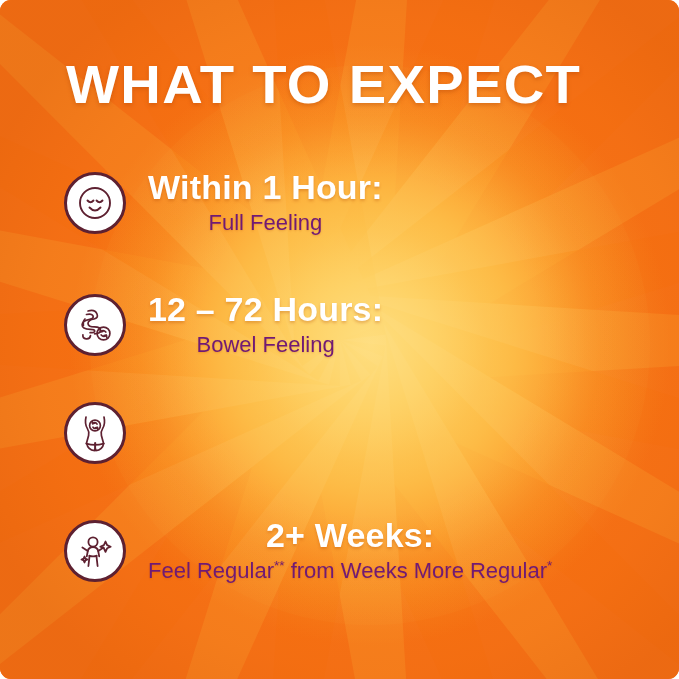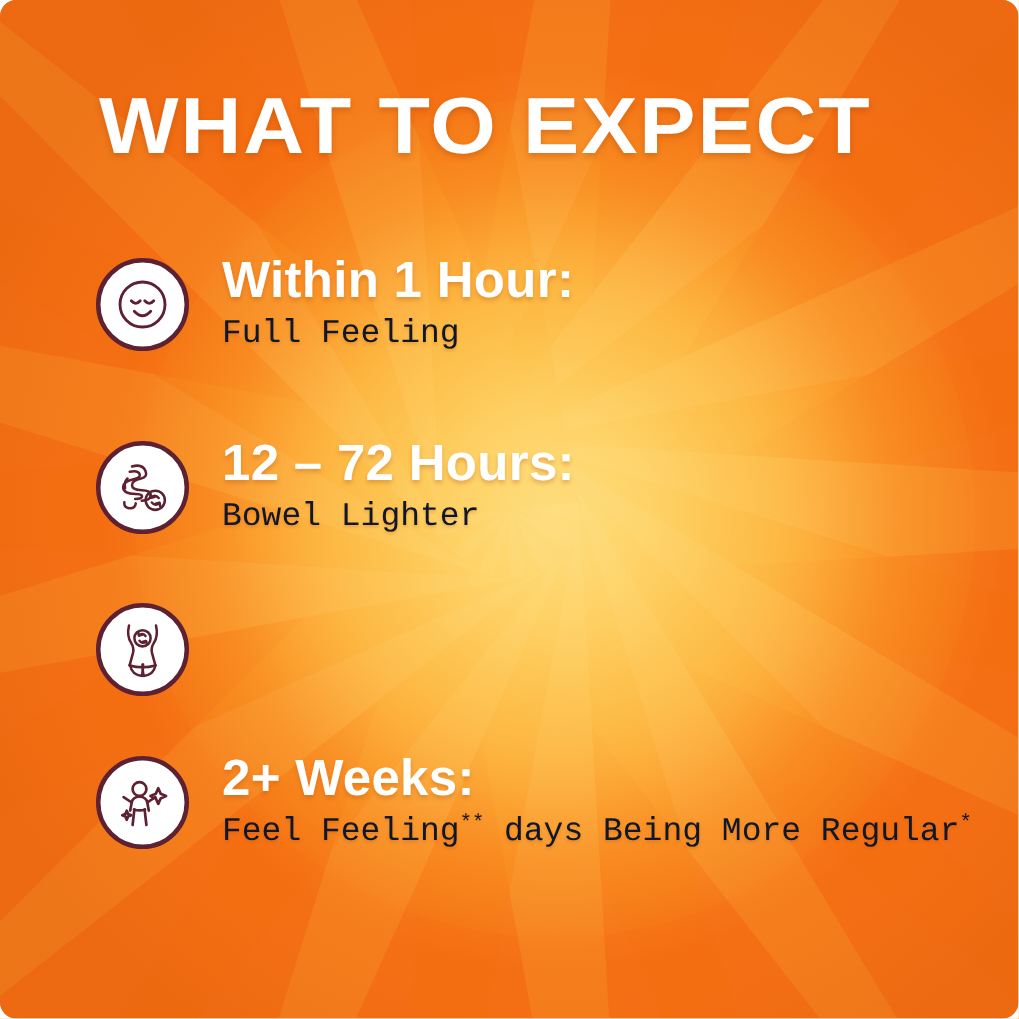--- a/index.html
+++ b/index.html
@@ -113,21 +113,21 @@
     position: absolute;
     left: 64px;
     display: flex;
     align-items: flex-start;
     gap: 22px;
   }
 
   .row-0 { top: 168px; }
   .row-1 { top: 290px; }
   .row-2 { top: 398px; }
-  .row-3 { top: 500px; }
+  .row-3 { top: 516px; }
 
   .icon-badge {
     flex: 0 0 auto;
     width: 62px;
     height: 62px;
     border-radius: 50%;
     background: #FFFFFF;
     border: 3px solid #5E2131;
     box-sizing: border-box;
     display: flex;
@@ -137,41 +137,41 @@
   }
 
   .icon-badge svg {
     display: block;
     width: 44px;
     height: 44px;
   }
 
   .row-text {
     padding-top: 0;
+    text-align: center;
   }
 
   .headline {
     color: #FFFFFF;
     font-size: 34px;
     font-weight: 700;
     line-height: 1.12;
     letter-spacing: 0.2px;
     white-space: nowrap;
     text-shadow: 0 2px 3px rgba(176, 70, 6, 0.30);
   }
 
   .subline {
-    color: #0f172a;
+    color: #701a75;
     font-size: 22px;
     font-weight: 400;
     line-height: 1.25;
     white-space: nowrap;
     margin-top: 3px;
     text-shadow: 0 1px 2px rgba(176, 70, 6, 0.26);
-    font-family: Liberation Mono, monospace;
   }
 
   .subline sup {
     font-size: 0.62em;
     vertical-align: super;
     line-height: 0;
   }
 </style>
 </head>
 <body>
@@ -241,21 +241,21 @@
             <path d="M12 16 q-2.6 2.6 -1.6 6.4"></path>
             <path d="M17.5 32.6 q-0.4 3.6 -4.4 3.2 q-3.6 -0.4 -3.2 -4"></path>
             <circle cx="30.5" cy="30.5" r="6.4"></circle>
             <path d="M27.6 28.6 q3 -2.2 5.2 0.4 M33.4 32.4 q-3 2.2 -5.2 -0.4"></path>
             <path d="M27.2 26.6 l0.5 2.2 l2.2 -0.5 M33.8 34.4 l-0.5 -2.2 l-2.2 0.5"></path>
           </svg>
         </div>
         <div class="row-text">
           <div class="headline">12 – 72 Hours:</div>
           <div class="subline">
-            <span>Bowel Lighter</span><sup></sup><span></span><sup></sup>
+            <span>Bowel Feeling</span><sup></sup><span></span><sup></sup>
           </div>
         </div>
       </div>
 
       <div class="row row-2">
         <div class="icon-badge">
           <svg viewBox="0 0 44 44" fill="none" stroke="#5E2131" stroke-width="1.7" stroke-linecap="round" stroke-linejoin="round">
             <path d="M13 6 q-1.6 7 1.4 11.6 q2.2 3.4 1.2 7 l-2.2 8"></path>
             <path d="M31 6 q1.6 7 -1.4 11.6 q-2.2 3.4 -1.2 7 l2.2 8"></path>
             <path d="M13.4 32.6 q8.6 2.4 17.2 0"></path>
@@ -279,20 +279,20 @@
             <path d="M14.8 22 l-5.4 -3.6 M25.2 22 l5.4 -3.6"></path>
             <path d="M16.6 26.6 l-1.2 10.4 M23.4 26.6 l1.2 10.4"></path>
             <path d="M16.3 26.8 q3.8 1 7.4 0"></path>
             <path d="M32.5 12.5 l1.6 3.6 l3.6 1.6 l-3.6 1.6 l-1.6 3.6 l-1.6 -3.6 l-3.6 -1.6 l3.6 -1.6 z"></path>
             <path d="M11.5 27.5 l0.9 2.1 l2.1 0.9 l-2.1 0.9 l-0.9 2.1 l-0.9 -2.1 l-2.1 -0.9 l2.1 -0.9 z"></path>
           </svg>
         </div>
         <div class="row-text">
           <div class="headline">2+ Weeks:</div>
           <div class="subline">
-            <span>Feel Feeling</span><sup>**</sup><span> days Being More Regular</span><sup>*</sup>
+            <span>Feel Regular</span><sup>**</sup><span> from Weeks More Regular</span><sup>*</sup>
           </div>
         </div>
       </div>
 
     </div>
   </div>
 </div>
 
 </body></html>

